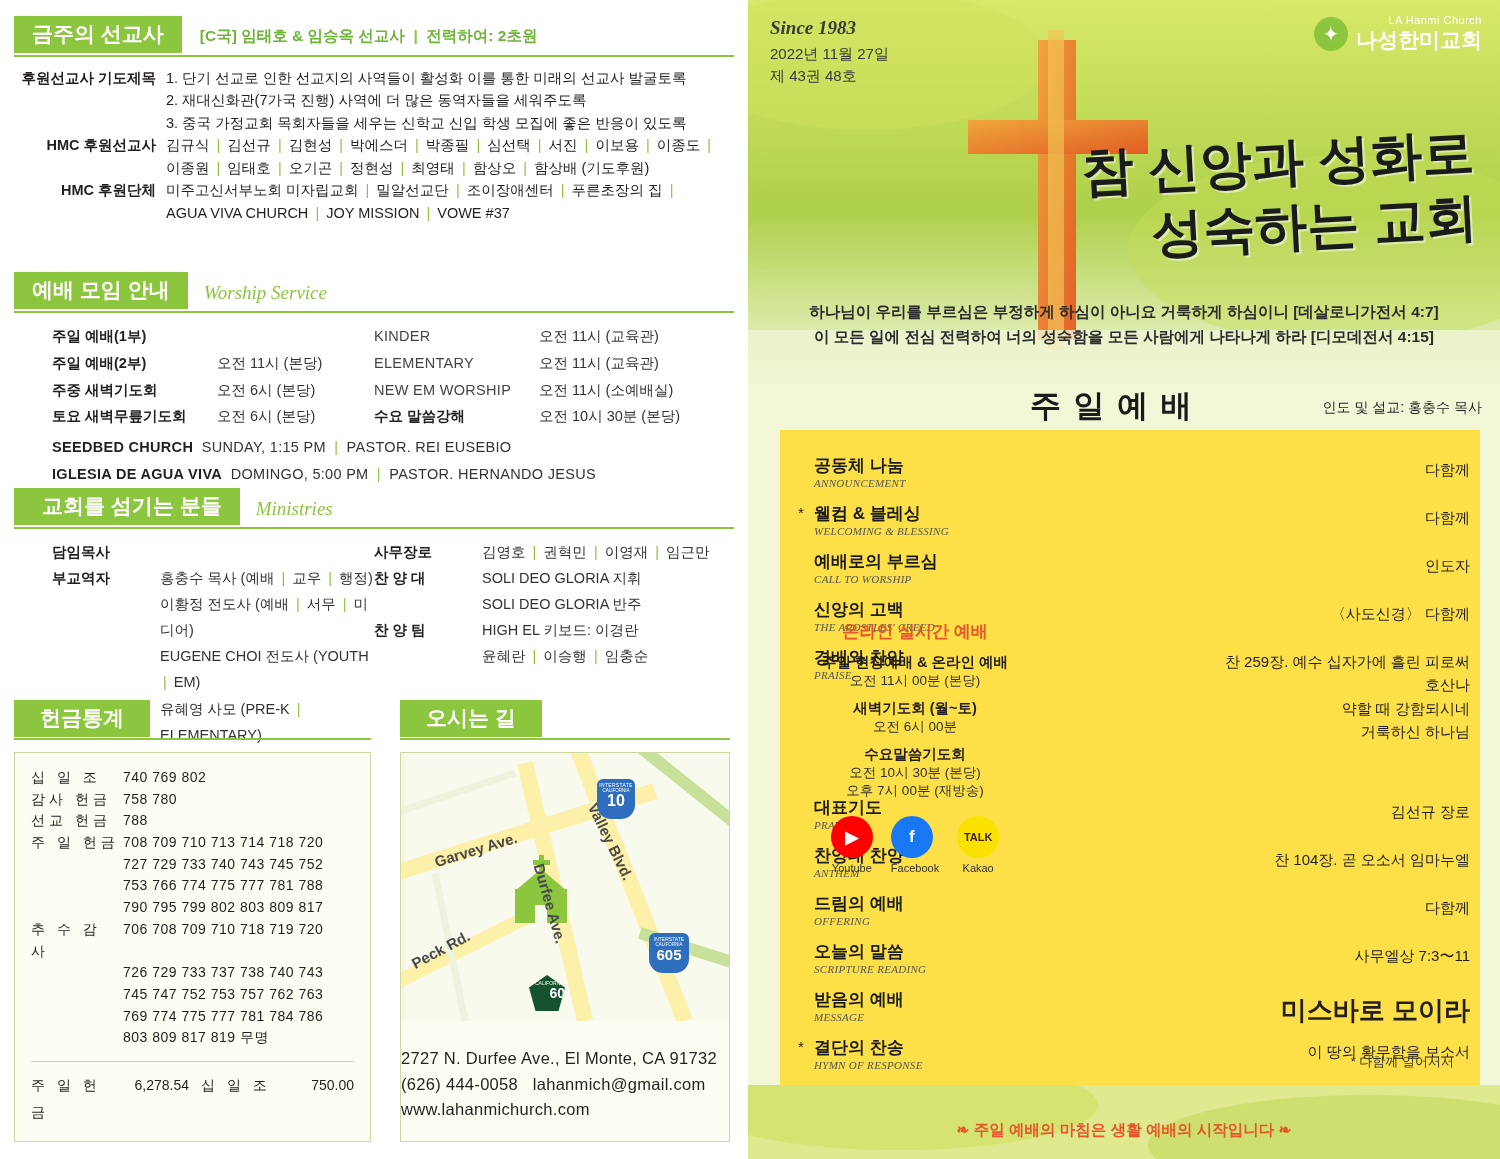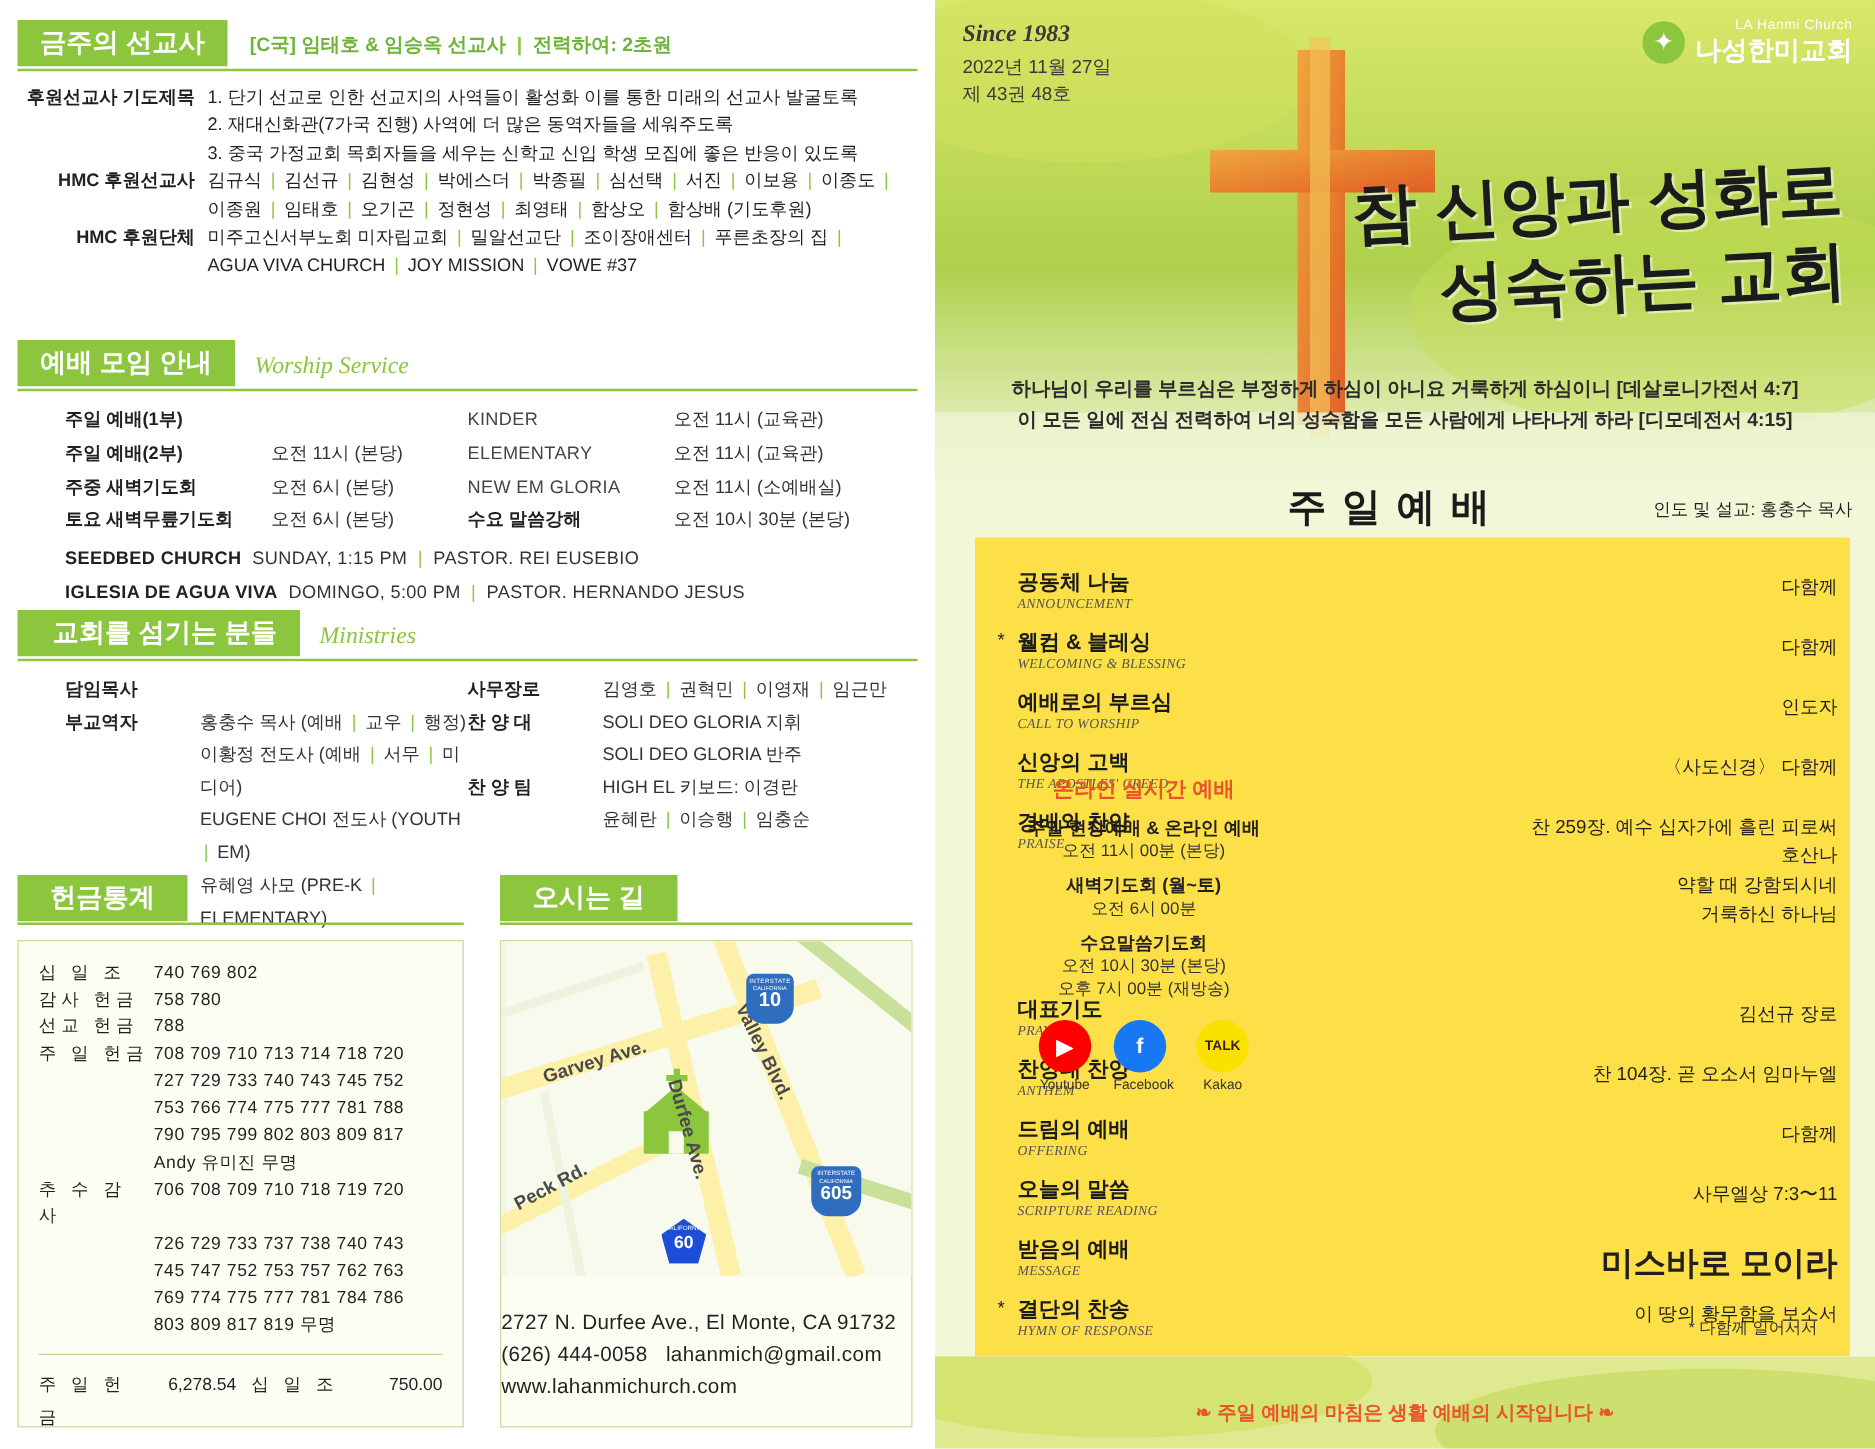--- a/index.html
+++ b/index.html
@@ -185,21 +185,21 @@
           <div class="ws-col" id="ws-col2">
               <div class="ws-line">
                 <div class="ws-name en">KINDER</div>
                 <div class="ws-time">오전 11시 (교육관)</div>
               </div>
               <div class="ws-line">
                 <div class="ws-name en">ELEMENTARY</div>
                 <div class="ws-time">오전 11시 (교육관)</div>
               </div>
               <div class="ws-line">
-                <div class="ws-name en">NEW EM GLORIA</div>
+                <div class="ws-name en">NEW EM WORSHIP</div>
                 <div class="ws-time">오전 11시 (소예배실)</div>
               </div>
               <div class="ws-line">
                 <div class="ws-name">수요 말씀강해</div>
                 <div class="ws-time">오전 10시 30분 (본당)</div>
               </div>
             </div>
         </div>
         <div id="ws-wide" style="padding-left:38px;margin-top:4px;">
             <div class="ws-wide"><b>SEEDBED CHURCH</b>&nbsp;&nbsp;SUNDAY, 1:15 PM <span class="sep">|</span> PASTOR. REI EUSEBIO</div>
@@ -293,24 +293,20 @@
             <div class="off-lab"></div>
             <div class="off-num">727 729 733 740 743 745 752</div>
           </div>
           <div class="off-line">
             <div class="off-lab"></div>
             <div class="off-num">753 766 774 775 777 781 788</div>
           </div>
           <div class="off-line">
             <div class="off-lab"></div>
             <div class="off-num">790 795 799 802 803 809 817</div>
-          </div>
-          <div class="off-line">
-            <div class="off-lab"></div>
-            <div class="off-num">Andy 유미진 무명</div>
           </div>
           <div class="off-line">
             <div class="off-lab">추 수 감 사</div>
             <div class="off-num">706 708 709 710 718 719 720</div>
           </div>
           <div class="off-line">
             <div class="off-lab"></div>
             <div class="off-num">726 729 733 737 738 740 743</div>
           </div>
           <div class="off-line">
@@ -373,21 +369,21 @@
         </div>
       </div>
       <div style="position:absolute;left:248px;top:180px;">
         <div style="width:40px;height:40px;background:#2f6dbf;border-radius:6px 6px 14px 14px;color:#fff;text-align:center;">
           <div style="font-size:5px;padding-top:3px;">INTERSTATE</div>
           <div style="font-size:4.5px;">CALIFORNIA</div>
           <div style="font-size:15px;font-weight:bold;line-height:1;">605</div>
         </div>
       </div>
       <div style="position:absolute;left:128px;top:222px;">
-        <div style="width:36px;height:36px;background:#1d4ed8;color:#fff;text-align:center;clip-path:polygon(50% 0,100% 35%,82% 100%,18% 100%,0 35%);">
+        <div style="width:36px;height:36px;background:#14532d;color:#fff;text-align:right;clip-path:polygon(50% 0,100% 35%,82% 100%,18% 100%,0 35%);">
           <div style="font-size:5px;padding-top:5px;">CALIFORNIA</div>
           <div style="font-size:14px;font-weight:bold;line-height:1.1;">60</div>
         </div>
       </div>
 
       <div class="addr">
         <div>2727 N. Durfee Ave., El Monte, CA 91732</div>
         <div>
           <span>(626) 444-0058</span>
           <span>&nbsp;</span>

